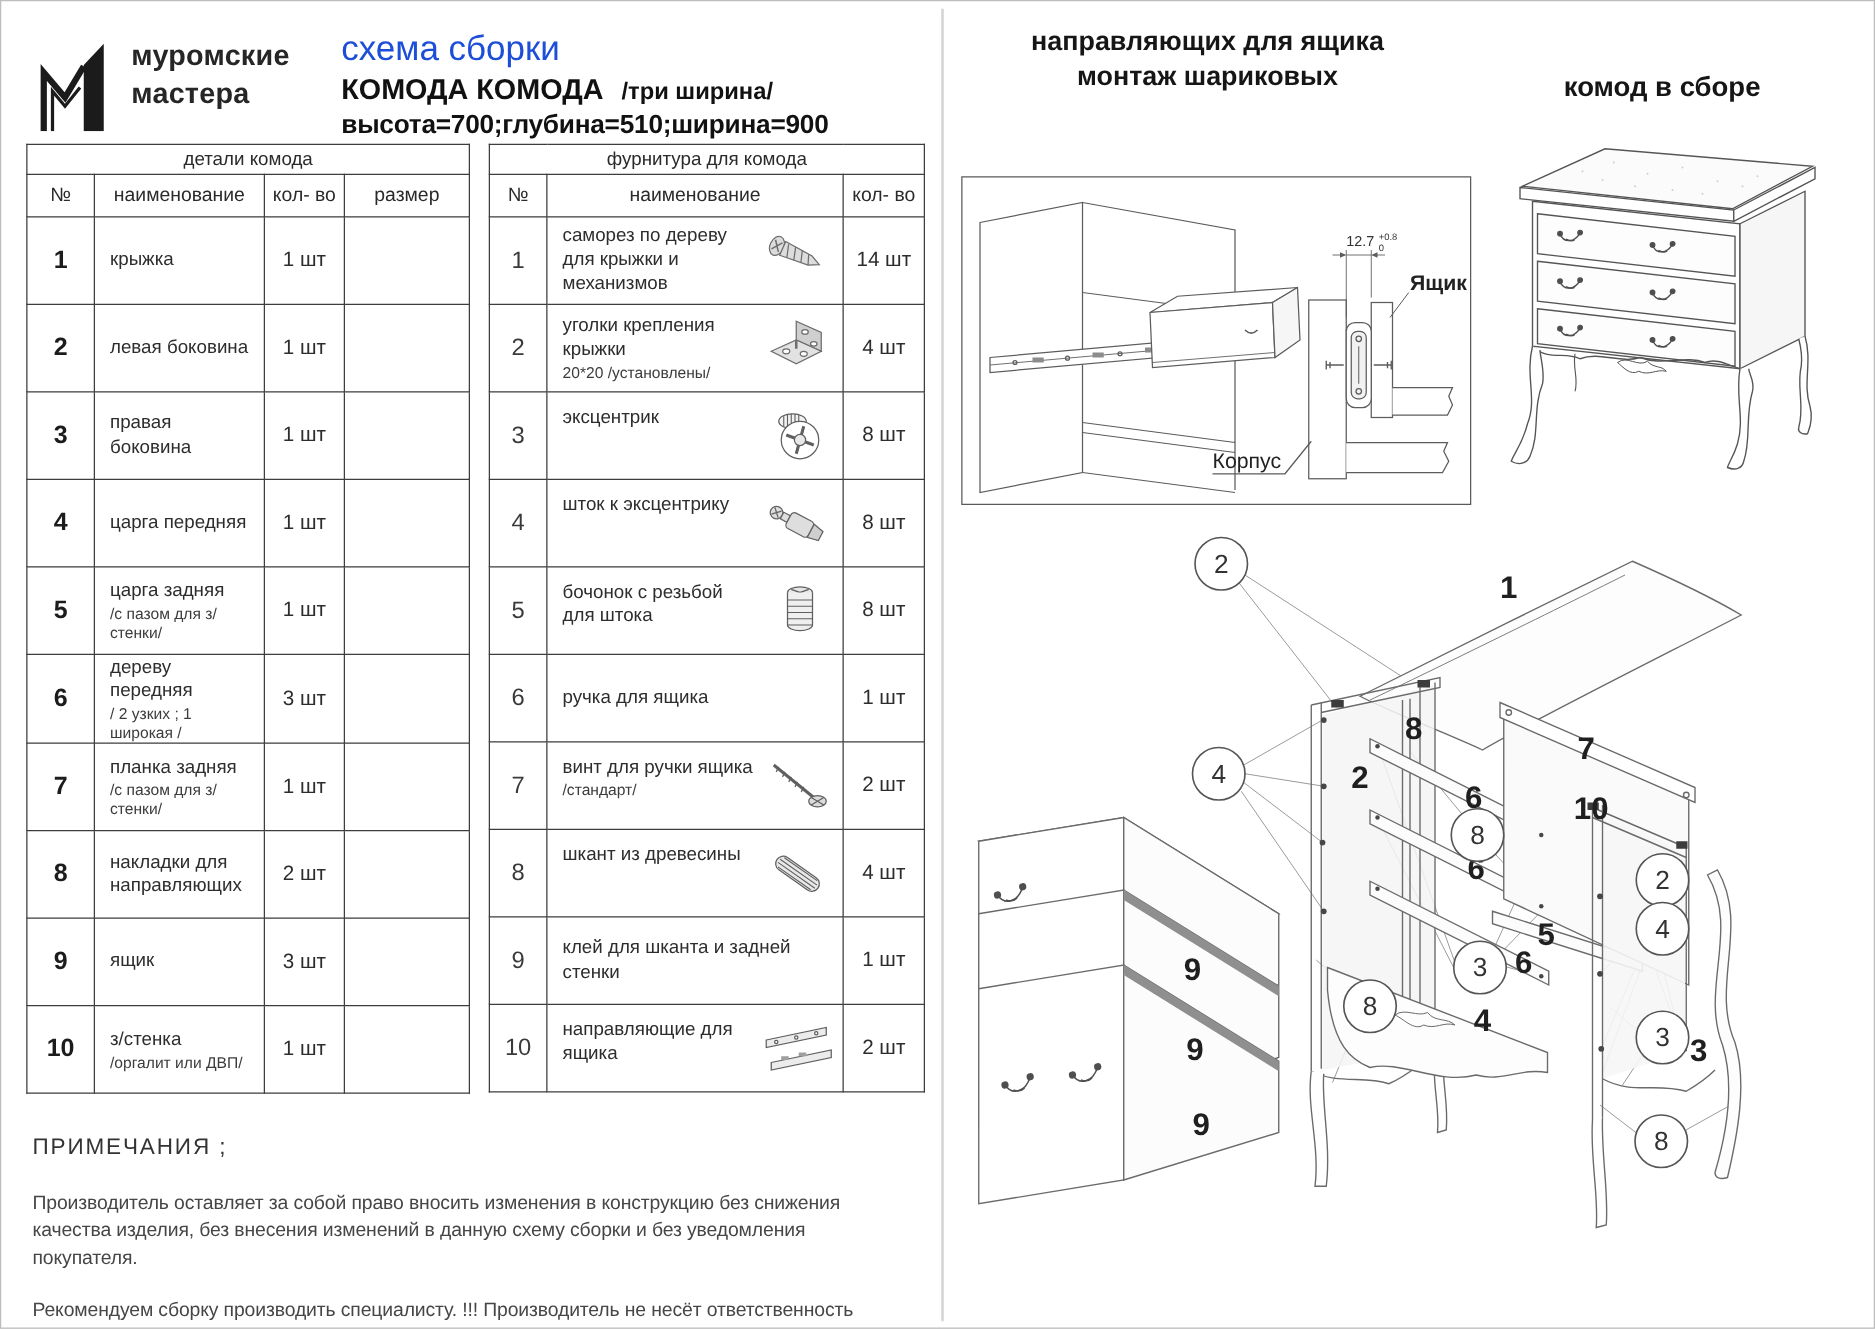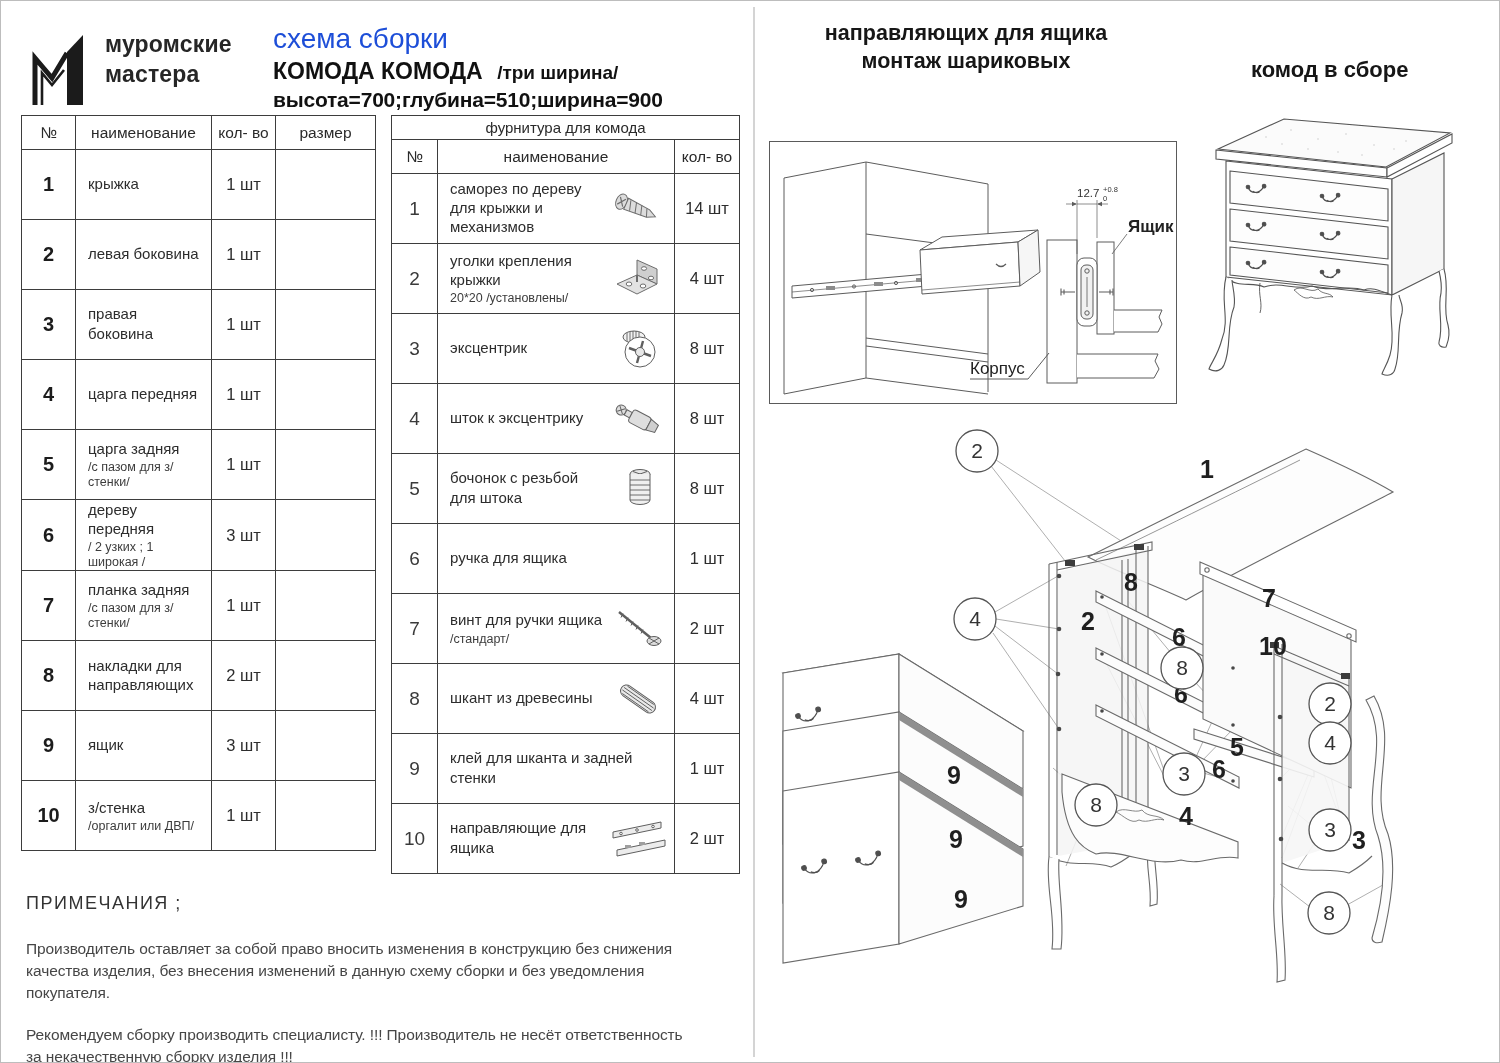--- a/index.html
+++ b/index.html
@@ -21,26 +21,26 @@
   table.sheet td{border:1px solid #3d3d3d;padding:0;vertical-align:middle;box-sizing:border-box;}
   .tcap{height:24px;text-align:center;font-size:15px;color:#2a2a2a;}
   .thead td{height:34px;text-align:center;font-size:15.5px;color:#2a2a2a;}
   tr.r td{height:70px;}
   .c-num{text-align:center;font-size:20px;font-weight:700;color:#1c1c1c;}
   .hw .c-num{font-weight:400;color:#3a3a3a;font-size:19px;}
   .c-name{padding:0 5px 0 12px !important;font-size:15px;color:#2d2d2d;}
   .nm{display:block;line-height:1.28;}
   .sub{display:block;font-size:12.5px;color:#3c3c3c;margin-top:2px;line-height:1.2;}
   .c-qty{text-align:center;font-size:16.5px;color:#2d2d2d;}
-  .hw-flex{display:flex;align-items:center;}
+  .hw-flex{display:flex;}
   .hw-text{flex:1;min-width:0;}
   .hw-ic{flex:none;width:62px;height:50px;}
 
   
-  .notes-h{font-size:18px;letter-spacing:1.5px;color:#333;}
+  .notes-h{font-size:18px;letter-spacing:1.5px;color:#333;margin-top:14px;}
   .notes-p{font-size:15.5px;line-height:1.42;color:#464646;width:675px;letter-spacing:-.1px;}
 
   
   .mount-title{width:350px;text-align:center;font-size:21.5px;font-weight:700;line-height:1.32;color:#161616;}
   .assembled-title{font-size:22px;font-weight:700;color:#161616;}
 
   .mount-box{border:1px solid #5a5a5a;background:#fff;margin-top:28px;}
 
   svg text{font-family:"Liberation Sans",sans-serif;}
 </style>
@@ -73,20 +73,23 @@
   <div class="abs vdivider" style="left:752px;top:6px;height:1050px;"></div>
 
   <table class="sheet abs" style="left:20px;top:114px;width:354px;">
     <colgroup>
         <col style="width:54px">
         <col style="width:136px">
         <col style="width:64px">
         <col style="width:100px">
       </colgroup>
     <tbody>
+        <tr>
+          <td colspan="4" class="tcap">детали комода</td>
+        </tr>
     <tr class="thead">
       <td>№</td>
       <td>наименование</td>
       <td>кол- во</td>
       <td>размер</td>
     </tr>
     <tr class="r">
           <td class="c-num">1</td>
           <td class="c-name">
             <span class="nm">крыжка</span>

